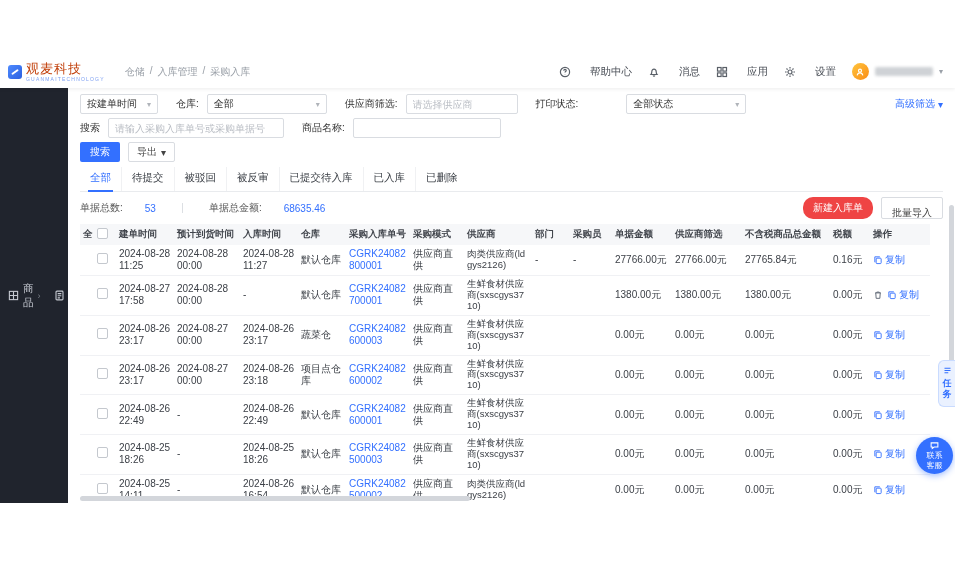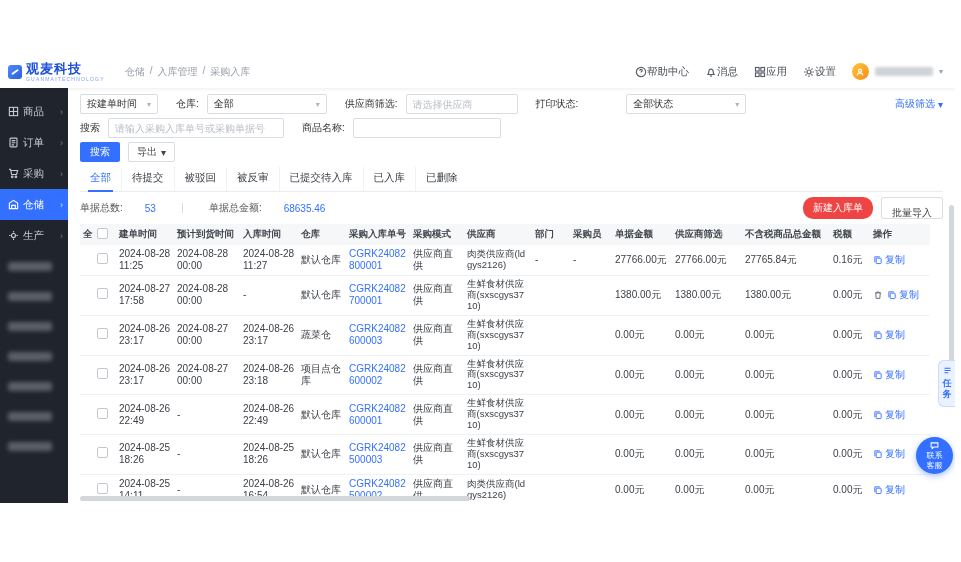--- a/index.html
+++ b/index.html
@@ -12,42 +12,42 @@
 
   
   .topbar { height:33px; display:flex; align-items:center; padding:0 12px 0 8px;
     background:#fff; box-shadow:0 1px 4px rgba(0,0,0,.08); position:relative; z-index:5; }
   .logo { display:flex; align-items:center; gap:4px; }
   .logo-mark { width:14px; height:14px; border-radius:3px;
     background:linear-gradient(135deg,#4e8bff,#2b5fe0); position:relative; }
   .logo-mark:after { content:""; position:absolute; left:3px; top:6px; width:8px; height:2px;
     background:#fff; border-radius:1px; transform:rotate(-35deg); }
   .logo-txt { display:flex; flex-direction:column; line-height:1; }
-  .logo-name { font-size:13px; font-weight:bold; color:#1d4ed8; letter-spacing:1px; }
+  .logo-name { font-size:13px; font-weight:normal; color:#c2410c; letter-spacing:1px; }
   .logo-sub { font-size:5px; color:#7ea0f2; letter-spacing:1.2px; margin-top:2px; }
   .breadcrumb { margin-left:20px; font-size:10px; color:#9aa0a8; display:flex; gap:5px; }
   .top-actions { margin-left:auto; display:flex; align-items:center; gap:16px;
     font-size:10.5px; color:#4a4f57; }
-  .top-item { display:flex; align-items:center; gap:0; cursor:pointer; }
+  .top-item { display:flex; align-items:center; gap:19px; cursor:pointer; }
   .ticon { width:12px; height:12px; display:inline-flex; }
   .ticon svg { width:12px; height:12px; stroke:#5a6068; fill:none; stroke-width:1.2; }
   .avatar-wrap { display:flex; align-items:center; gap:6px; }
   .avatar { width:17px; height:17px; border-radius:50%;
     background:linear-gradient(135deg,#ffc53d,#fa8c16); display:flex; align-items:center;
     justify-content:center; }
   .avatar svg { width:10px; height:10px; stroke:#fff; fill:none; stroke-width:1.4; }
   .blur-name { width:58px; height:9px; background:#cfd2d6; border-radius:2px; filter:blur(1.5px); }
   .caret-sm { color:#9aa0a8; font-size:8px; }
 
   
   .frame { display:flex; height:415px; }
 
   
-  .sidebar { width:68px; background:#20242d; padding-top:8px; flex:none;
-    display:flex; flex-direction:column; }
+  .sidebar { width:68px; background:#20242d; flex:none;
+    display:flex; flex-direction:row;align-items:center; }
   .sb-item { height:31px; display:flex; align-items:center; gap:4px; padding:0 5px 0 8px;
     font-size:10.5px; color:#c6cad2; cursor:pointer; }
   .sb-item svg { width:11px; height:11px; stroke:currentColor; fill:none; stroke-width:1.2; flex:none; }
   .sb-item .chev { margin-left:auto; font-size:9px; color:#7a8088; }
   .sb-item.active { background:#3370ff; color:#fff; }
   .sb-item.active .chev { color:#cfe0ff; }
   .sb-redacted { height:30px; display:flex; align-items:center; }
   .blurpill { width:44px; height:9px; margin-left:8px; background:#8a9099; opacity:.55;
     border-radius:2px; filter:blur(2px); }
 

